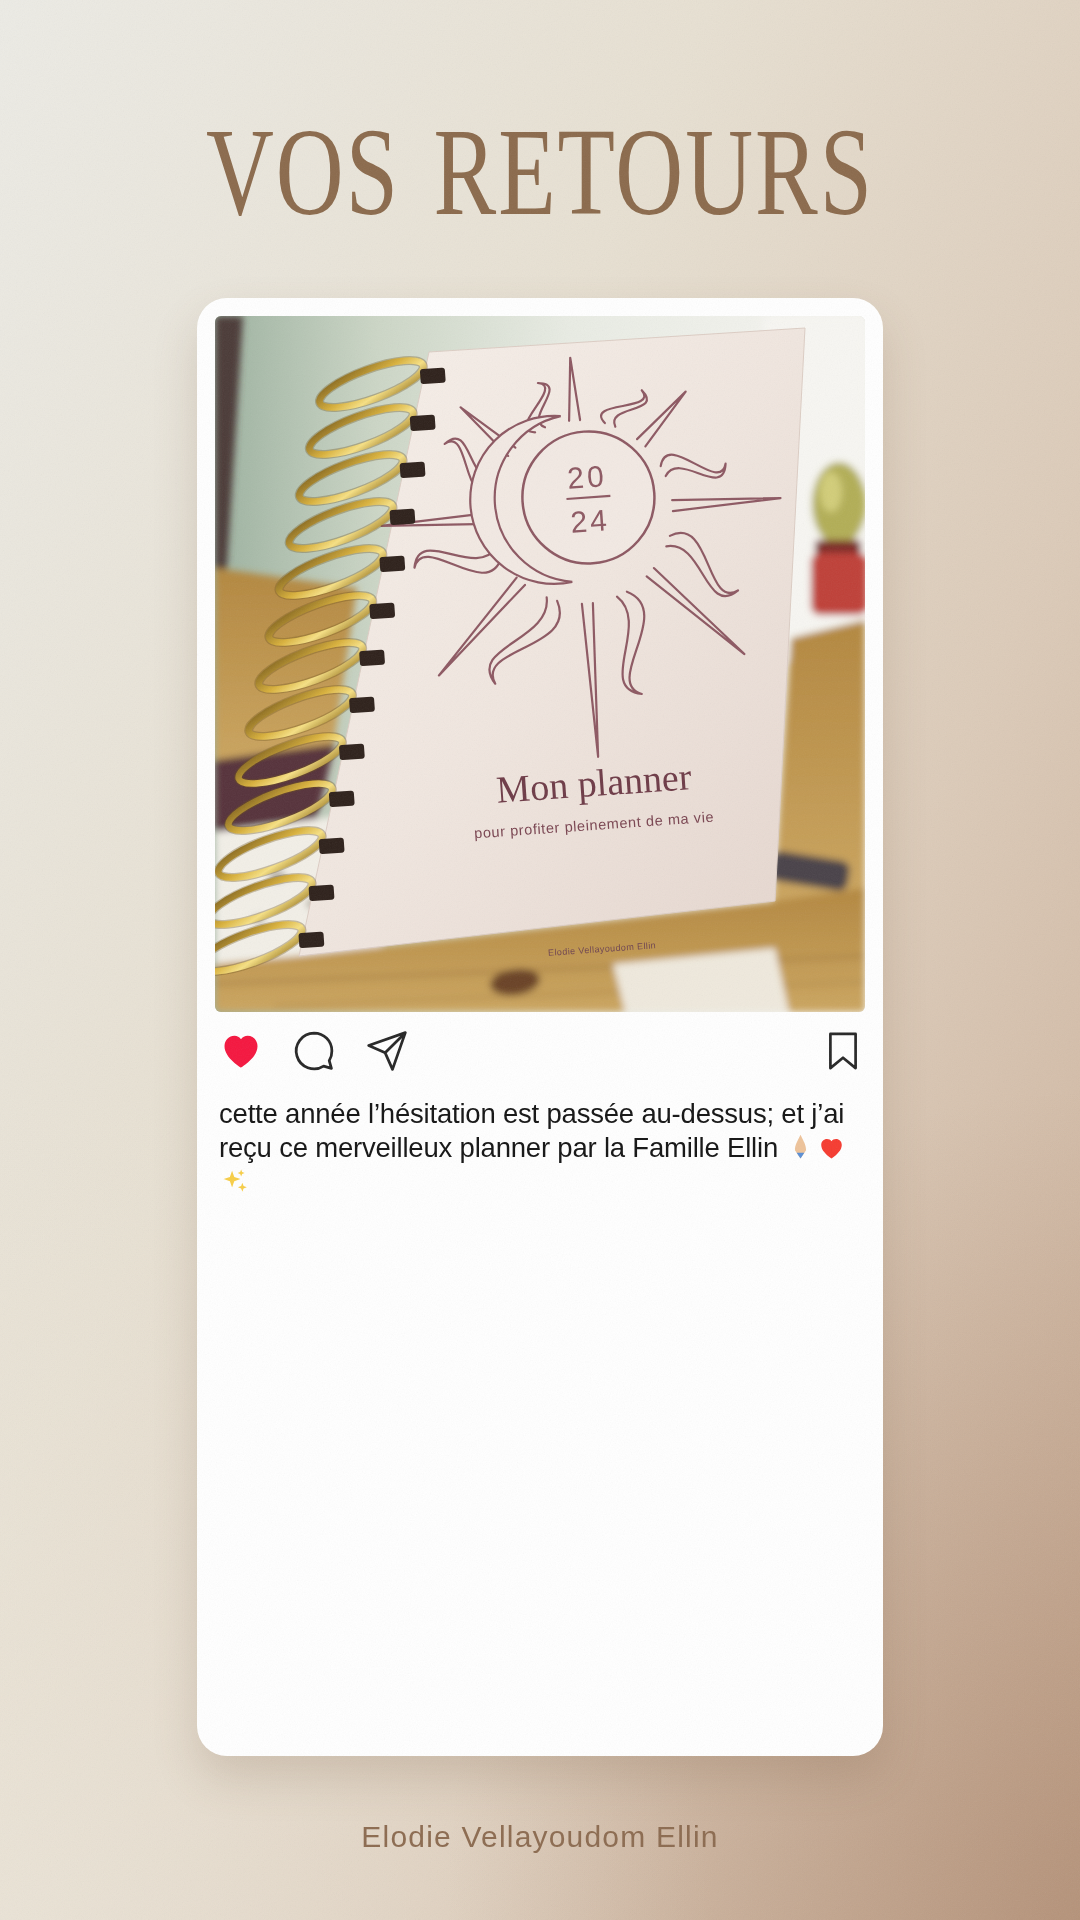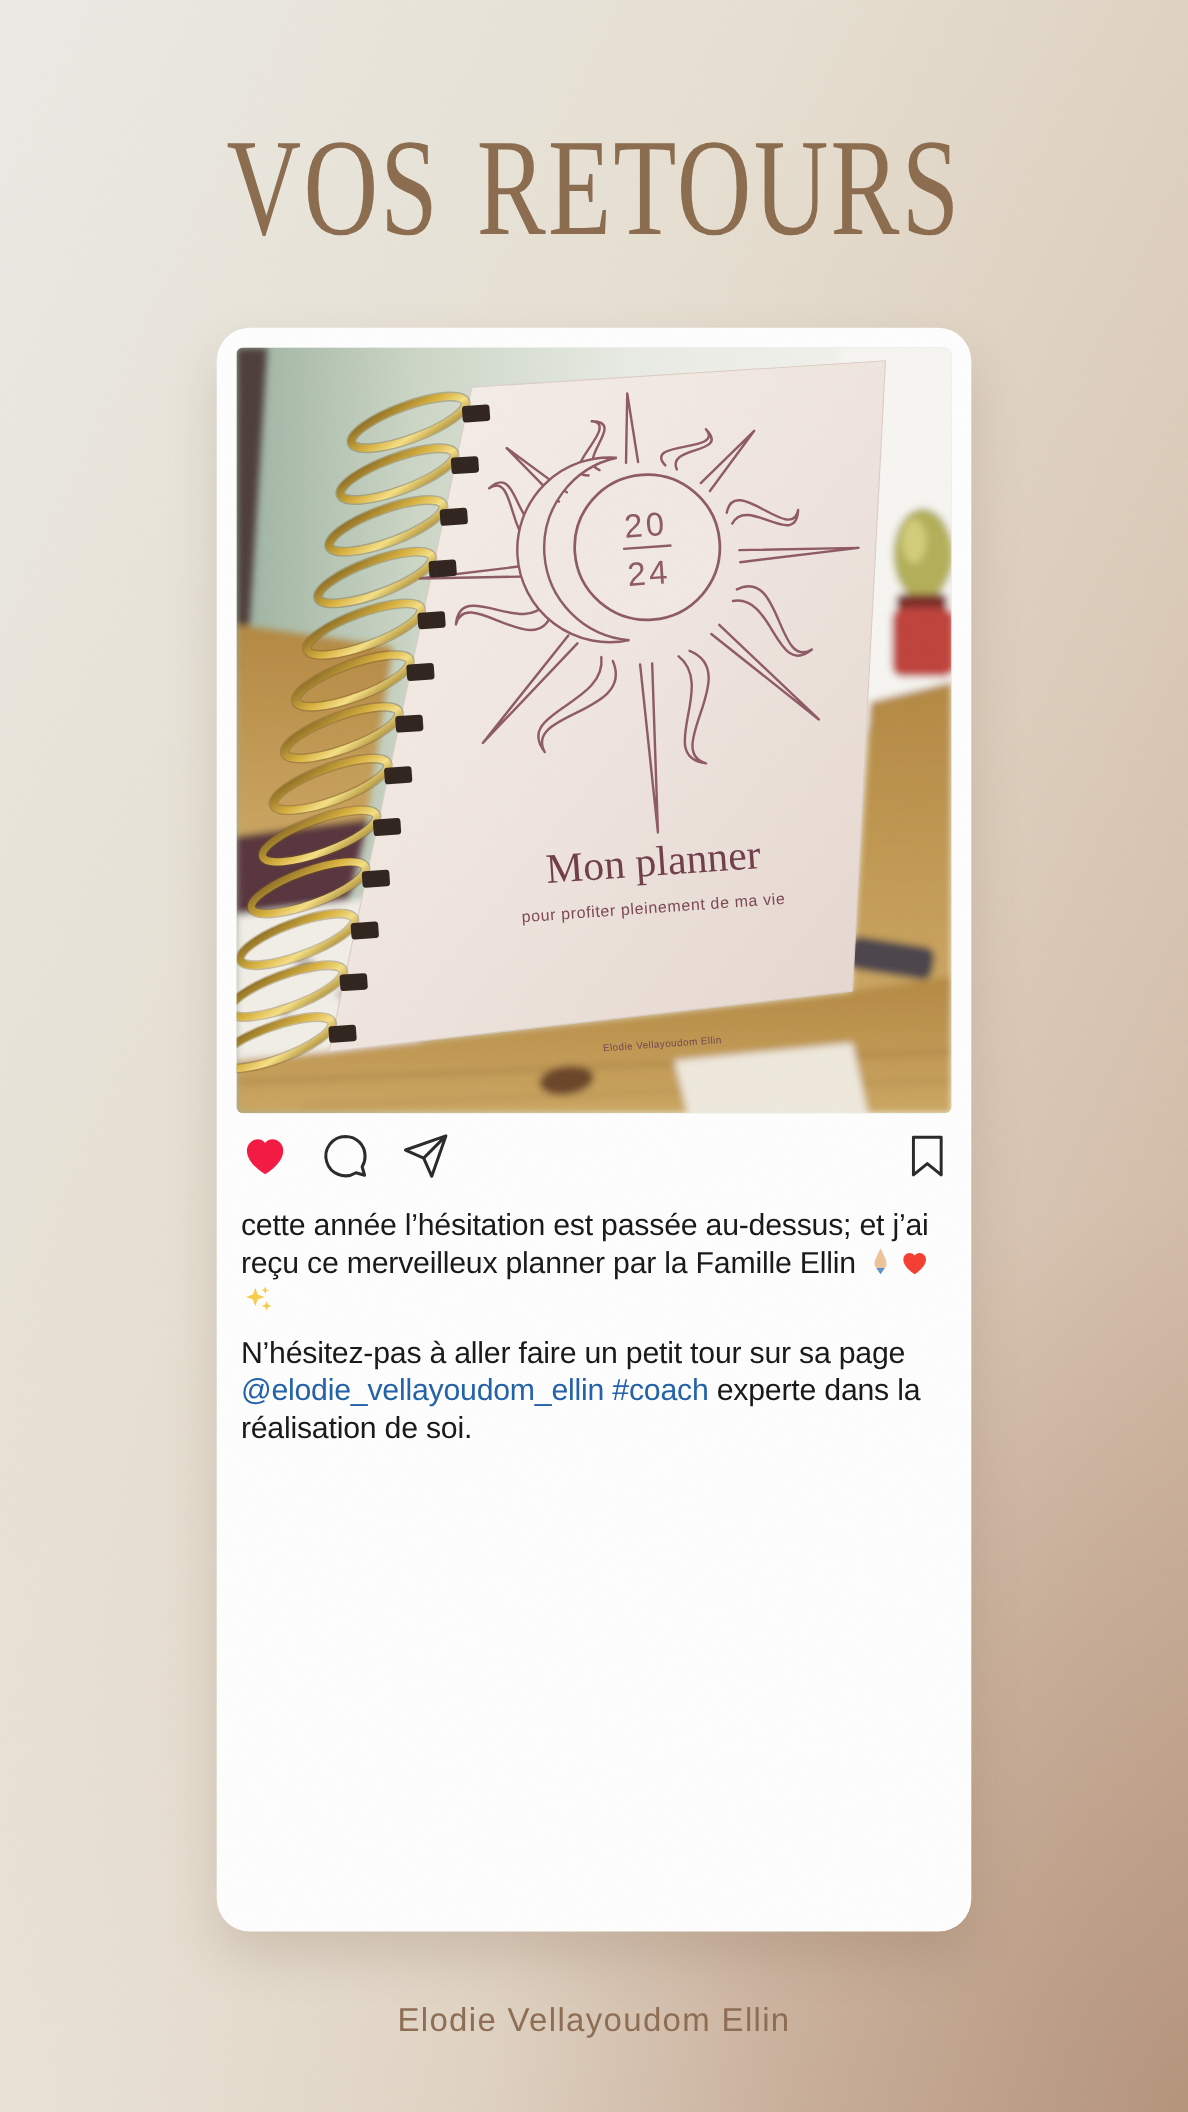--- a/index.html
+++ b/index.html
@@ -227,23 +227,20 @@
           </svg></span><span class="em"><svg viewBox="0 0 24 24">
             <path d="M12 21C7.2 17.8 3.5 14 3.5 9.9 3.5 7.2 5.6 5 8.3 5c1.5 0 2.9.7 3.7 1.9C12.8 5.7 14.2 5 15.7 5c2.7 0 4.8 2.2 4.8 4.9 0 4.1-3.7 7.9-8.5 11.1z" fill="#f63b30"></path>
           </svg></span>
 <span class="em"><svg viewBox="0 0 24 24">
             <g fill="#f8ce47">
               <path d="M10 3l1.8 5.2L17 10l-5.2 1.8L10 17l-1.8-5.2L3 10l5.2-1.8z"></path>
               <path d="M18.5 13l1 2.7 2.7 1-2.7 1-1 2.7-1-2.7-2.7-1 2.7-1z"></path>
               <path d="M17.5 2l.8 2.1 2.1.8-2.1.8-.8 2.1-.8-2.1-2.1-.8 2.1-.8z"></path>
             </g>
           </svg></span></p>
-    <p>
-      <span>N’hésitez-pas à aller faire un petit tour sur sa page </span><span class="mention">@elodie_vellayoudom_ellin #coach</span><span> experte dans la réalisation de soi.</span>
-    </p>
   </div>
 </div>
 
 <div class="footer">Elodie Vellayoudom Ellin</div>
 
 <svg class="grain">
   <filter id="grainF">
       <feTurbulence type="fractalNoise" baseFrequency="0.85" numOctaves="2" stitchTiles="stitch"></feTurbulence>
       <feColorMatrix type="saturate" values="0"></feColorMatrix>
     </filter>

